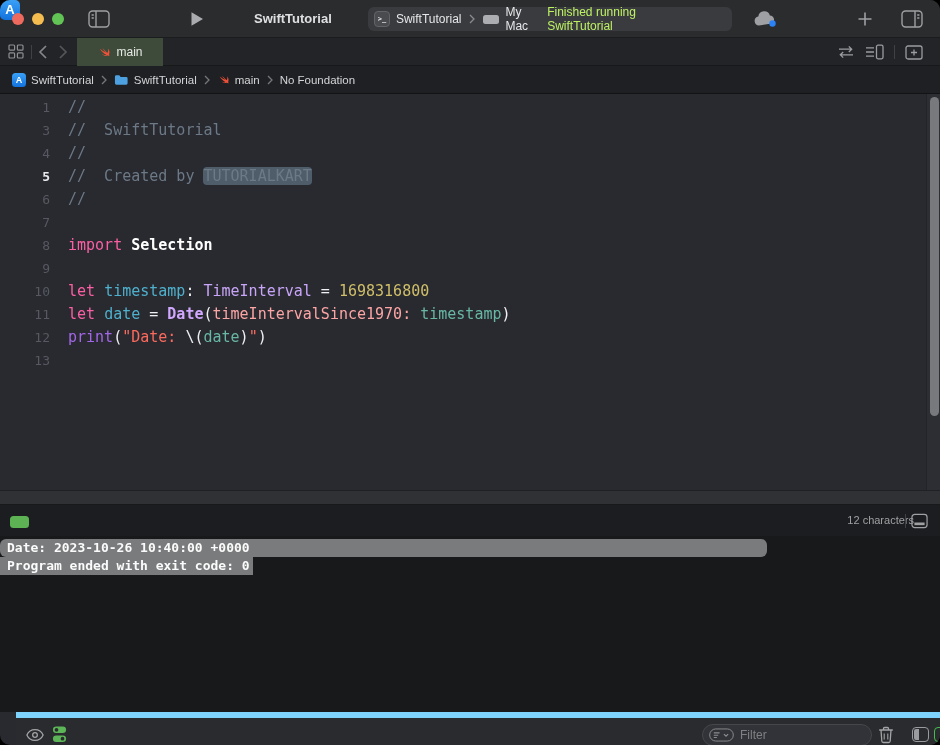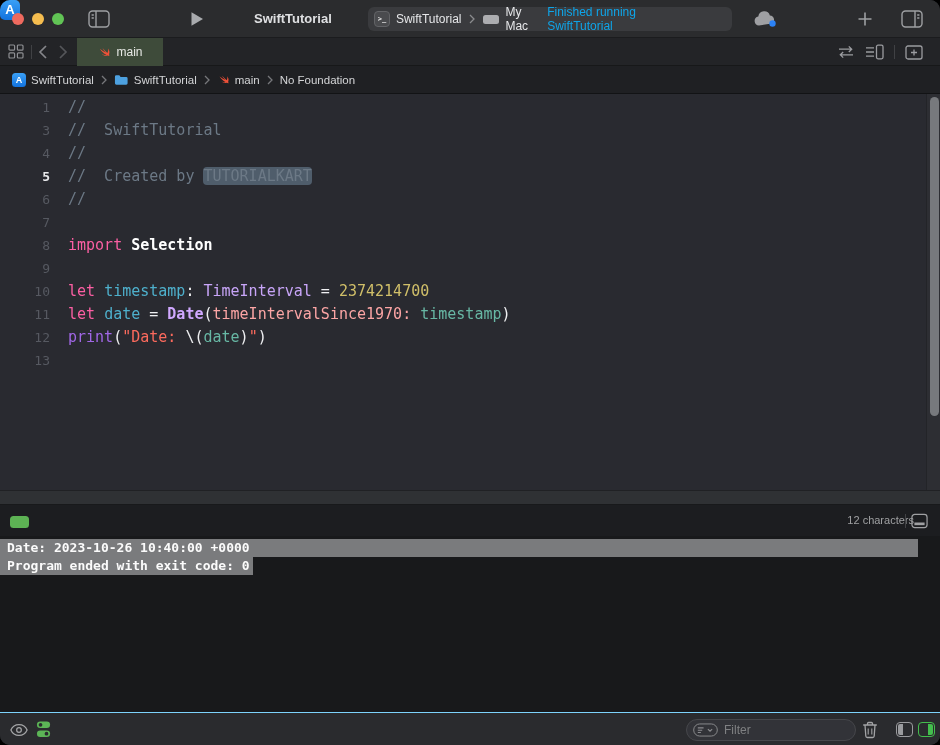--- a/index.html
+++ b/index.html
@@ -23,21 +23,21 @@
                font-size:13px; text-align:center; line-height:20px; }
   #win-title { position:absolute; left:254px; top:11px; font-size:13px; font-weight:bold; color:#DFE0E2; }
   #scheme-pill { position:absolute; left:368px; top:7px; width:364px; height:24px;
                  background:#3A3B3E; border-radius:6px; display:flex; align-items:center; }
   .term-icon { width:16px; height:16px; margin-left:6px; border-radius:4px;
                background:#4A4B4E; border:1px solid #626366; color:#E8E8E8;
                font:bold 7px "DejaVu Sans Mono",monospace; text-align:center; line-height:14px; }
   .pill-label { font-size:12px; color:#E6E7E9; margin-left:6px; }
   .chev { margin-left:7px; }
   .mac-icon { width:17px; height:9px; border-radius:2.5px; background:#ACADB0; margin-left:8px; }
-  #scheme-status { margin-left:auto; padding-right:28px; font-size:12px; color:#0ea5e9; }
+  #scheme-status { margin-left:auto; padding-right:28px; font-size:12px; color:#bef264; }
   #cloud-icon { position:absolute; left:752px; top:10px; }
   #add-tab-btn { left:856px; top:10px; }
   #inspector-toggle { left:901px; top:10px; }
 
   
   #tabbar { position:absolute; top:38px; left:0; right:0; height:28px;
             background:#232427; border-bottom:1px solid #171819; }
   .tabbar-icon { position:absolute; top:6px; color:#8E8F93; }
   .vdiv { position:absolute; width:1px; background:#404144; }
   #tab-main { position:absolute; left:77px; top:0; width:86px; height:28px; background:#3E4B3A;
@@ -78,27 +78,27 @@
   #console-header { position:absolute; top:505px; left:0; right:0; height:31px; background:#1C1D20; }
   #run-indicator { position:absolute; left:10px; top:11px; width:19px; height:12px;
                    border-radius:3.5px; background:#5DB254; }
   #char-count { position:absolute; right:26px; top:9px; font-size:11px; color:#9FA0A2; }
   #ch-div { position:absolute; right:34px; top:9px; height:14px; width:1px; background:#404144; }
   #hide-debug-btn { position:absolute; right:12px; top:8px; color:#9FA0A2; }
 
   #console { position:absolute; top:536px; left:0; right:0; height:176px; background:#18191B; padding-top:3px; }
   .console-line { height:18px; line-height:18px; white-space:pre; padding-left:7px;
                   font-family:"DejaVu Sans Mono",monospace; font-weight:bold; font-size:13px; color:#FBFBFB; }
-  .console-line.hl-full { background:#7A7B7D; width:918px; }
+  .console-line.hl-full { background:#7A7B7D; width:767px;border-radius:6px; }
   .console-line.hl-text { background:#7A7B7D; display:inline-block; padding-right:3px; }
   .console-rows { display:flex; flex-direction:column; align-items:flex-start; }
 
   
-  #bottombar { position:absolute; bottom:0; left:0; right:0; height:33px; background:#2A2B2E;
-               border-top:1px solid #7dd3fc; }
+  #bottombar { position:absolute; bottom:0; left:16px; right:0; height:33px; background:#2A2B2E;
+               border-top:6px solid #7dd3fc; }
   .bb-icon { position:absolute; color:#A3A4A6; }
   #filter-field { position:absolute; left:686px; top:6px; width:170px; height:22px;
                   background:#323338; border:1px solid #46474B; border-radius:11px;
                   display:flex; align-items:center; padding:0 6px; gap:6px; color:#8A8B8E; }
   #filter-input { flex:1; min-width:0; background:transparent; border:none; outline:none;
                   font-size:12px; color:#CCCDCF; }
   #filter-input::placeholder { color:#7F8082; }
   .pane-toggle { position:absolute; top:9px; width:17px; height:15px; border-radius:4px; }
   #pane-vars { left:896px; border:1.5px solid #9A9B9E; }
   #pane-vars .fill { position:absolute; left:1px; top:1px; bottom:1px; width:5px;
@@ -267,21 +267,21 @@
   <div id="editor">
     <div id="code-lines">
         <div class="code-line"><span class="gutter">1</span><span class="code"><span class="cmt">//</span></span></div>
         <div class="code-line"><span class="gutter">3</span><span class="code"><span class="cmt">//  SwiftTutorial</span></span></div>
         <div class="code-line"><span class="gutter">4</span><span class="code"><span class="cmt">//</span></span></div>
         <div class="code-line"><span class="gutter cur">5</span><span class="code"><span class="cmt">//  Created by </span><span class="cmt sel">TUTORIALKART</span></span></div>
         <div class="code-line"><span class="gutter">6</span><span class="code"><span class="cmt">//</span></span></div>
         <div class="code-line"><span class="gutter">7</span><span class="code"></span></div>
         <div class="code-line"><span class="gutter">8</span><span class="code"><span class="kw">import</span><span class="plb"> Selection</span></span></div>
         <div class="code-line"><span class="gutter">9</span><span class="code"></span></div>
-        <div class="code-line"><span class="gutter">10</span><span class="code"><span class="kw">let</span><span class="pl"> </span><span class="decl">timestamp</span><span class="pl">: </span><span class="typ">TimeInterval</span><span class="pl"> = </span><span class="num">2374214700</span></span></div>
+        <div class="code-line"><span class="gutter">10</span><span class="code"><span class="kw">let</span><span class="pl"> </span><span class="decl">timestamp</span><span class="pl">: </span><span class="typ">TimeInterval</span><span class="pl"> = </span><span class="num">1698316800</span></span></div>
         <div class="code-line"><span class="gutter">11</span><span class="code"><span class="kw">let</span><span class="pl"> </span><span class="decl">date</span><span class="pl"> = </span><span class="typb">Date</span><span class="pl">(</span><span class="arg">timeIntervalSince1970:</span><span class="pl"> </span><span class="vr">timestamp</span><span class="pl">)</span></span></div>
         <div class="code-line"><span class="gutter">12</span><span class="code"><span class="fn">print</span><span class="pl">(</span><span class="str">"Date: </span><span class="pl">\(</span><span class="vr">date</span><span class="pl">)</span><span class="str">"</span><span class="pl">)</span></span></div>
         <div class="code-line"><span class="gutter">13</span><span class="code"></span></div>
       </div>
     <div id="ed-scroll-track">
       <div id="ed-scroll-thumb"></div>
     </div>
   </div>
 
   <div id="resize-strip"></div>

